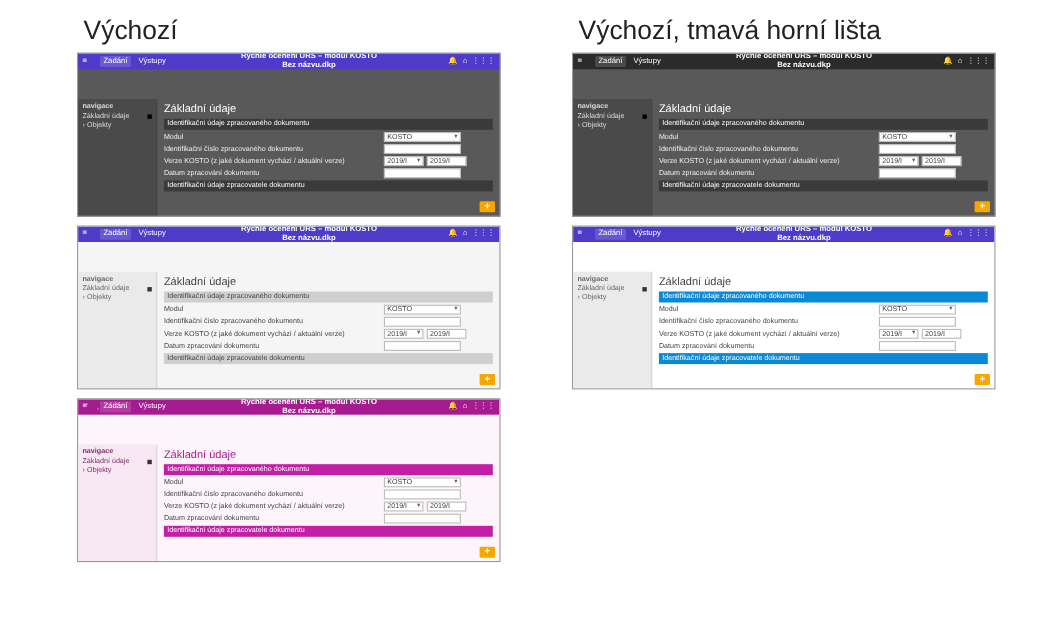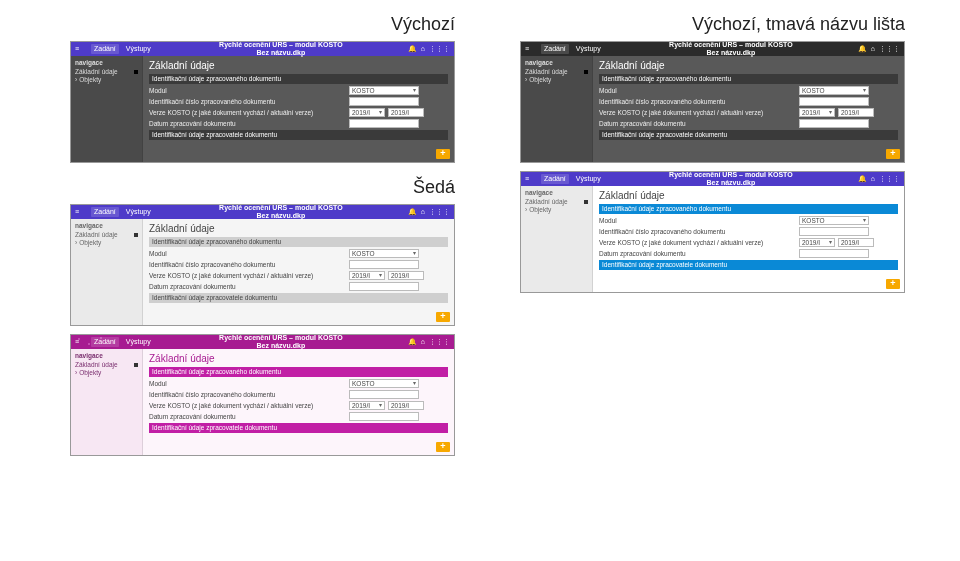--- a/index.html
+++ b/index.html
@@ -12,33 +12,33 @@
     position: relative;
   }
   .grid {
     display: grid;
     grid-template-columns: 1fr 1fr;
     column-gap: 65px;
     row-gap: 8px;
   }
   .cell { }
   .caption {
-    font-size: 18px;
+    font-size: 24px;
     color: #222;
     margin: 6px 0 6px 6px;
-    text-align: right;
   }
   .thumb {
     width: 385px;
     border: 1px solid #999;
     font-size: 7px;
     line-height: 1.1;
     display: flex;
     flex-direction: column;
     overflow: hidden;
+    gap: 27px;
   }
   .thumb-dark-body { background: #595959; color: #fff; }
   .thumb-gray-body  { background: #f5f5f5; color: #444; }
   .thumb-blue-body  { background: #fff; color: #444; }
   .thumb-magenta-body { background: #fdf5fb; color: #444; }
 
   .topbar {
     display: flex;
     align-items: center;
     height: 14px;
@@ -218,21 +218,21 @@
               </span>
             </div>
           <div class="sectionbar dark">Identifikační údaje zpracovatele dokumentu</div>
           <div class="fab">+</div>
         </div>
       </div>
     </div>
   </div>
 
   <div class="cell">
-    <div class="caption">Výchozí, tmavá názvu lišta</div>
+    <div class="caption">Výchozí, tmavá horní lišta</div>
     <div class="thumb thumb-dark-body">
       <div class="topbar topbar-black">
         <span class="ham">≡</span>
         <span class="tabs">
           <span class="tab active">Zadání</span>
           <span class="tab">Výstupy</span>
         </span>
         <span class="center">
           <span>Rychlé ocenění ÚRS – modul KOSTO</span><br>
           <span>Bez názvu.dkp</span>
@@ -289,21 +289,20 @@
               </span>
             </div>
           <div class="sectionbar dark">Identifikační údaje zpracovatele dokumentu</div>
           <div class="fab">+</div>
         </div>
       </div>
     </div>
   </div>
 
   <div class="cell">
-    <div class="caption">Šedá</div>
     <div class="thumb thumb-gray-body">
       <div class="topbar topbar-purple">
         <span class="ham">≡</span>
         <span class="tabs">
           <span class="tab active">Zadání</span>
           <span class="tab">Výstupy</span>
         </span>
         <span class="center">
           <span>Rychlé ocenění ÚRS – modul KOSTO</span><br>
           <span>Bez názvu.dkp</span>

